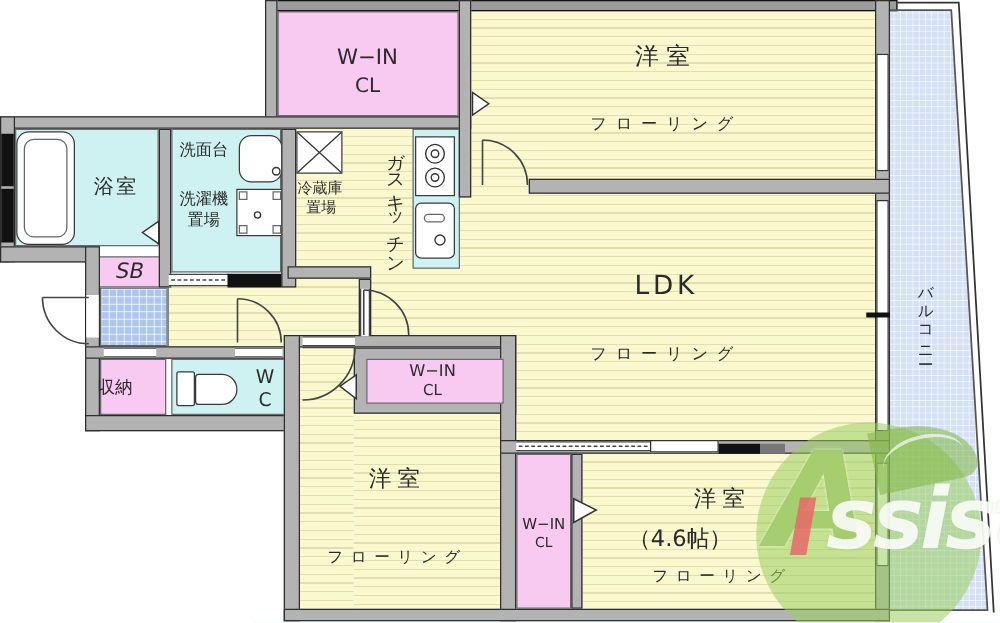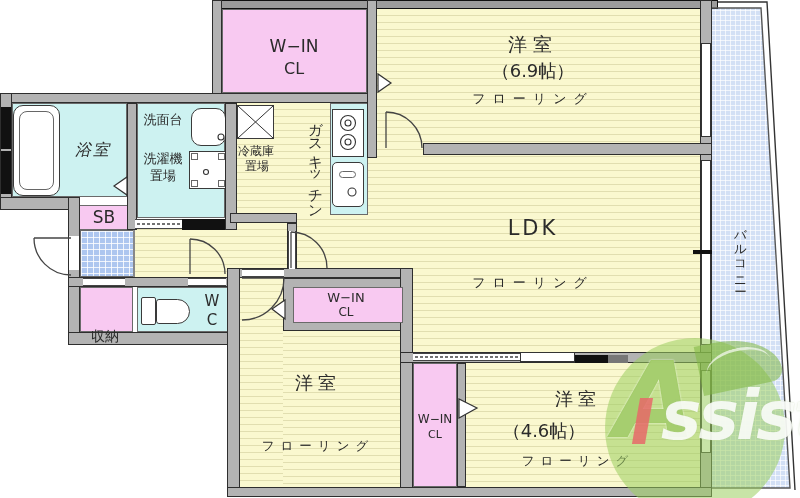--- a/index.html
+++ b/index.html
@@ -174,39 +174,38 @@
       <circle cx="352" cy="192" r="4"></circle>
       <circle cx="221" cy="137" r="3"></circle>
       <circle cx="206" cy="172" r="2.5"></circle>
     </g>
   </svg>
 
   <div class="lbl" style="left:294px;top:46px;font-size:17px;">W−IN</div>
   <div class="lbl" style="left:294px;top:68px;font-size:16px;">CL</div>
 
   <div class="lbl" style="left:533px;top:45px;font-size:19px;letter-spacing:6px;">洋室</div>
-  <div class="lbl" style="left:533px;top:71px;font-size:18px;">（6.9帖）</div>
   <div class="lbl" style="left:533px;top:99px;font-size:13px;letter-spacing:7px;">フローリング</div>
 
   <div class="lbl" style="left:533px;top:228px;font-size:21px;letter-spacing:3px;">LDK</div>
   <div class="lbl" style="left:533px;top:283px;font-size:13px;letter-spacing:7px;">フローリング</div>
 
   <div class="lbl vert" style="left:740px;top:253px;font-size:12.5px;letter-spacing:2px;">バルコニー</div>
 
-  <div class="lbl" style="left:93px;top:150px;font-size:16px;letter-spacing:2px;font-style:italic;">浴室</div>
+  <div class="lbl" style="left:93px;top:150px;font-size:16px;letter-spacing:2px;">浴室</div>
   <div class="lbl" style="left:163px;top:120px;font-size:13px;">洗面台</div>
   <div class="lbl" style="left:163px;top:159px;font-size:13px;">洗濯機</div>
   <div class="lbl" style="left:163px;top:176px;font-size:13px;">置場</div>
 
   <div class="lbl" style="left:256px;top:151px;font-size:12px;">冷蔵庫</div>
   <div class="lbl" style="left:257px;top:166px;font-size:12px;">置場</div>
   <div class="lbl vert" style="left:315px;top:162px;font-size:14.5px;">ガスキッチン</div>
 
-  <div class="lbl" style="left:104px;top:217px;font-size:17px;">SB</div>
-  <div class="lbl" style="left:105px;top:310px;font-size:14px;margin-top:27px;">収納</div>
+  <div class="lbl" style="left:104px;top:217px;font-size:17px;font-style:italic;">SB</div>
+  <div class="lbl" style="left:92px;top:310px;font-size:14px;">収納</div>
   <div class="lbl" style="left:212px;top:301px;font-size:15px;">W</div>
   <div class="lbl" style="left:212px;top:320px;font-size:15px;">C</div>
 
   <div class="lbl" style="left:346px;top:297px;font-size:13px;">W−IN</div>
   <div class="lbl" style="left:346px;top:312px;font-size:12px;">CL</div>
 
   <div class="lbl" style="left:318px;top:383px;font-size:18px;letter-spacing:5px;">洋室</div>
   <div class="lbl" style="left:318px;top:446px;font-size:12.5px;letter-spacing:6px;">フローリング</div>
 
   <div class="lbl" style="left:435px;top:419px;font-size:12px;">W−IN</div>

